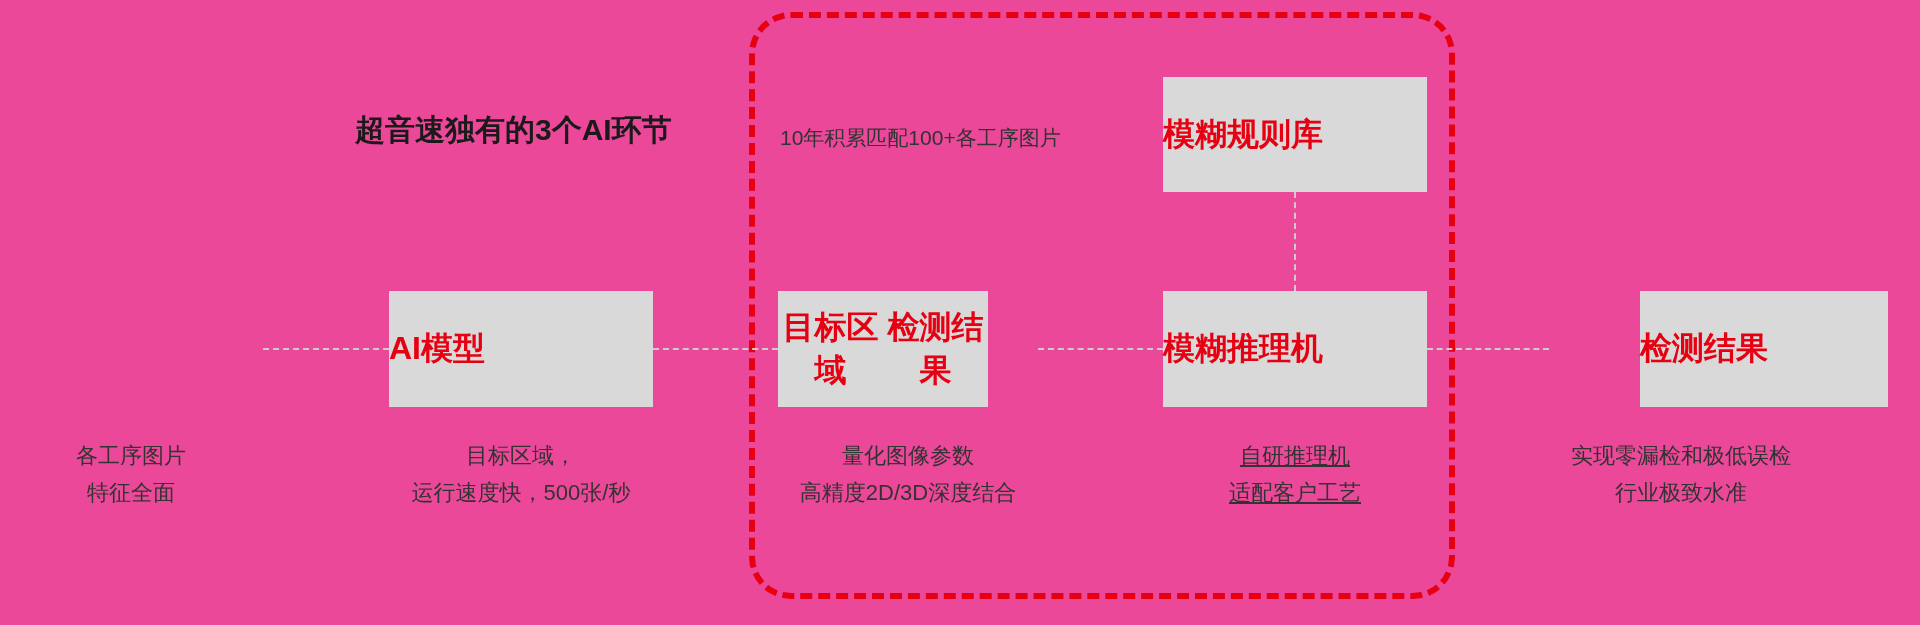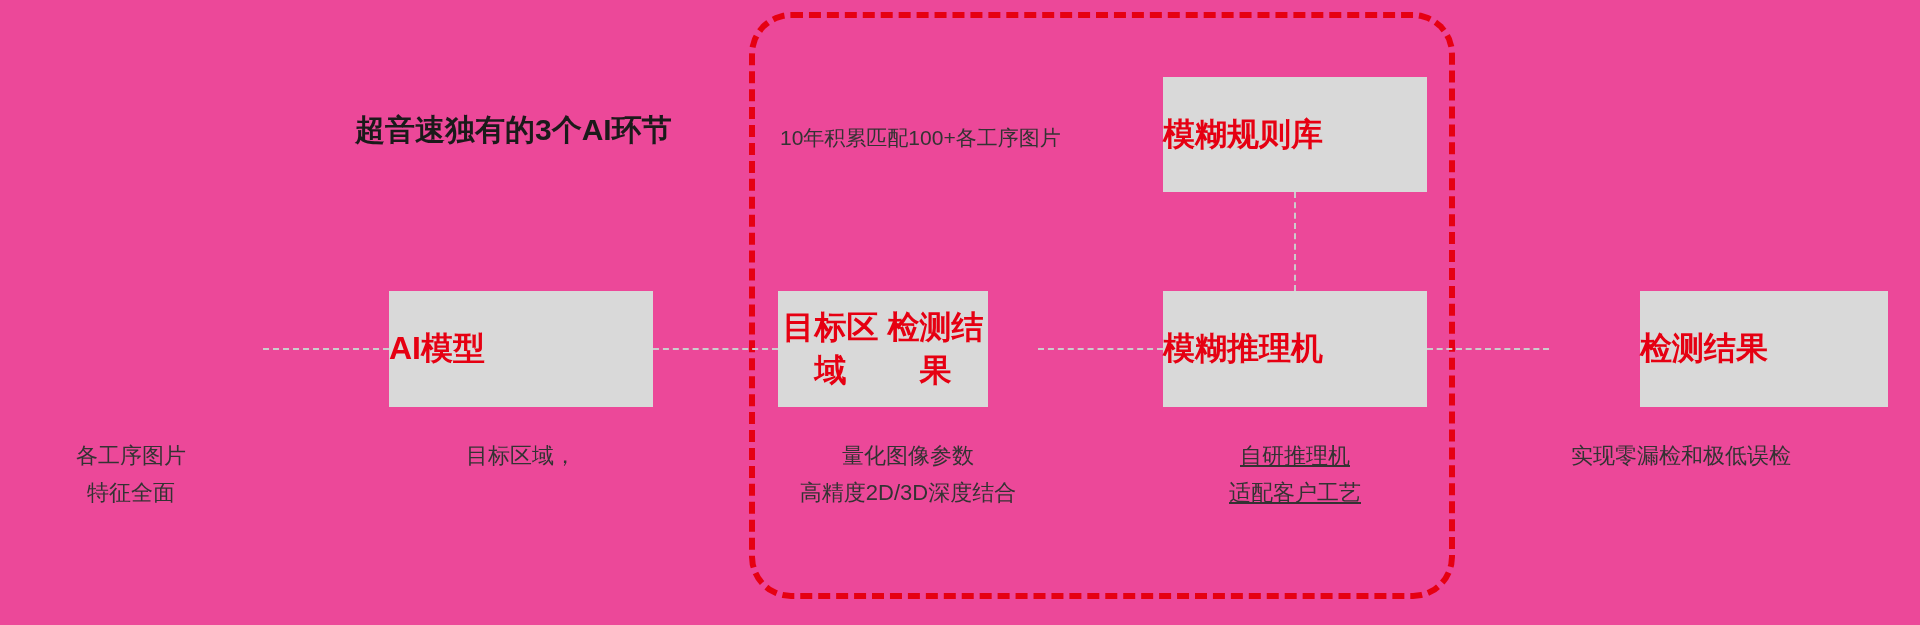--- a/index.html
+++ b/index.html
@@ -110,29 +110,31 @@
     <span>检测结果</span>
   </div>
 
   <div class="desc d1">
     <div>各工序图片</div>
     <div>特征全面</div>
   </div>
 
   <div class="desc d2">
     <div>目标区域，</div>
+    <div>运行速度快，500张/秒</div>
   </div>
 
   <div class="desc d3">
     <div>量化图像参数</div>
     <div>高精度2D/3D深度结合</div>
   </div>
 
   <div class="desc d4">
     <div>自研推理机</div>
     <div>适配客户工艺</div>
   </div>
 
   <div class="desc d5">
     <div>实现零漏检和极低误检</div>
+    <div>行业极致水准</div>
   </div>
 
 </div>
 
 </body></html>

